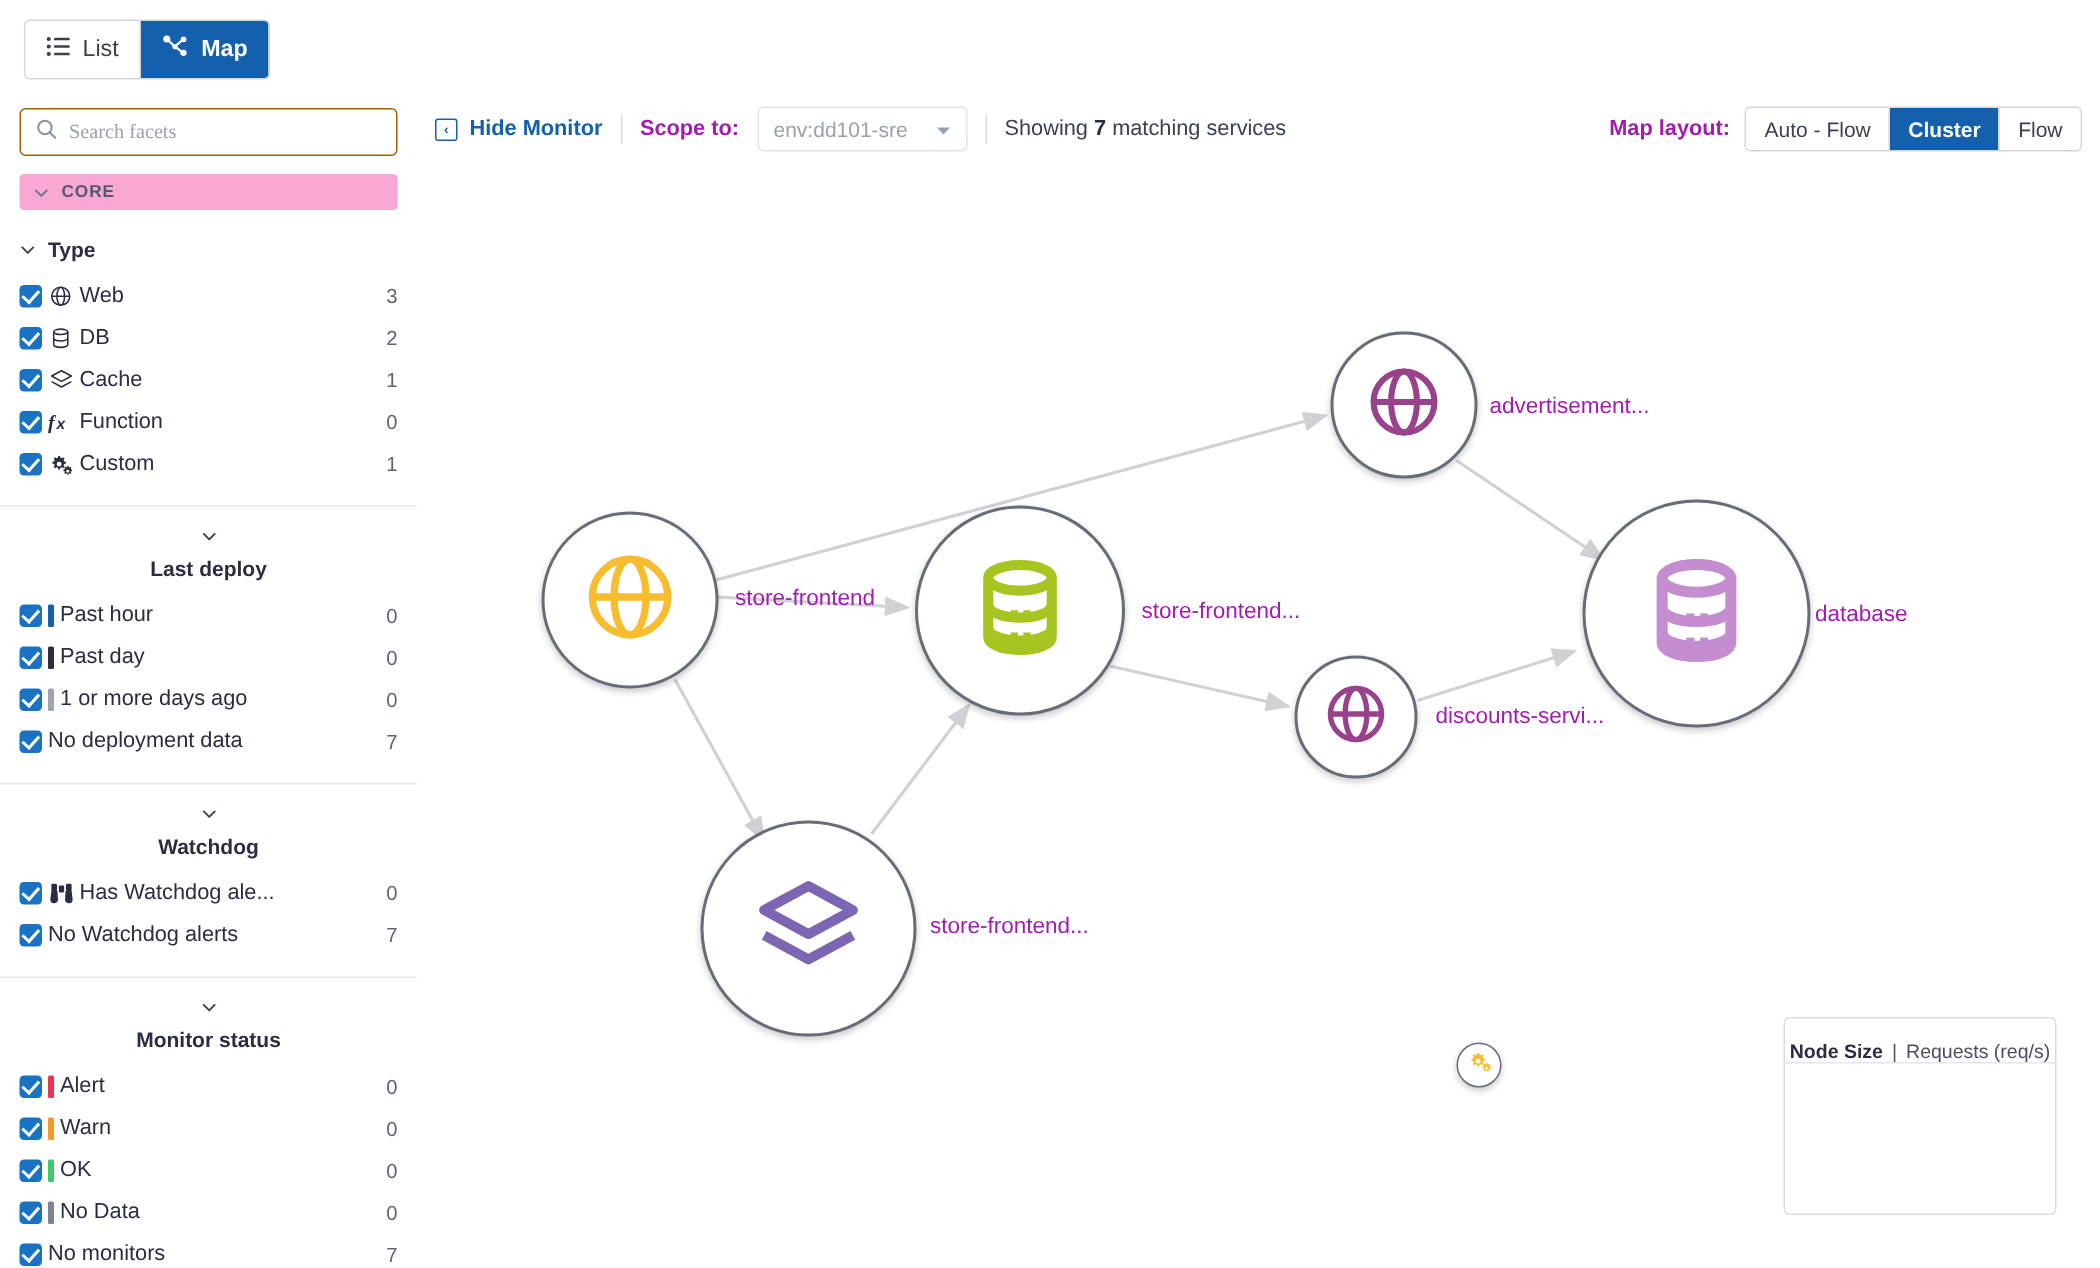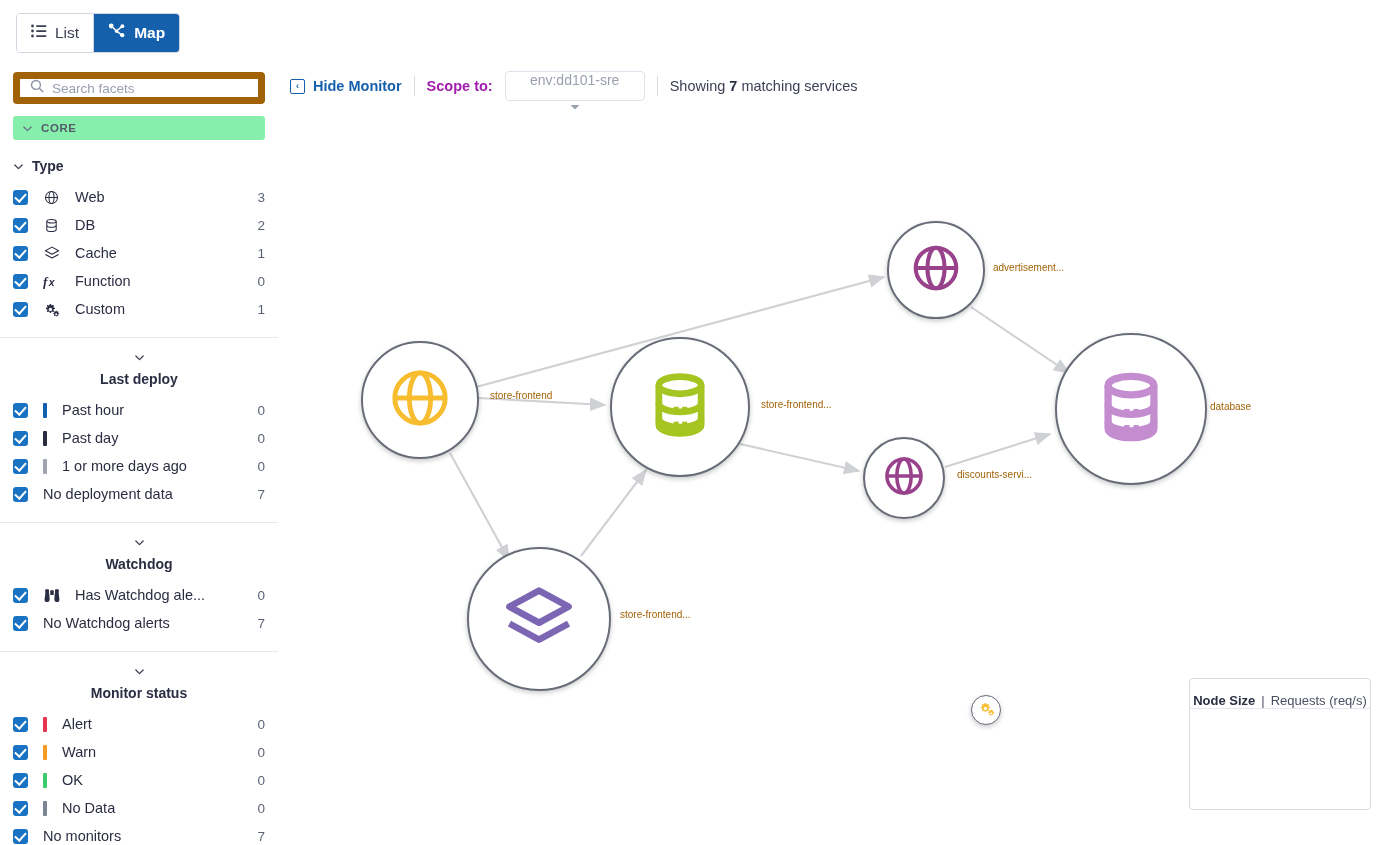--- a/index.html
+++ b/index.html
@@ -27,37 +27,37 @@
   .viewtoggle .vt.active { background: #1560ad; color: #fff; font-weight: 700; }
   .searchwrap {
     flex: 1; height: 40px; border: 1px solid #d7dae3; border-radius: 4px;
     display: flex; align-items: center; gap: 10px; padding: 0 13px; background: #fff;
   }
   .searchwrap .ph { color: #9aa0b0; font-size: 15.5px; }
 
   
   .sidebar { position: absolute; left: 0; top: 66px; width: 278px; height: 779px; background: #fff; }
   .facetsearch {
-    margin: 6px 13px 0 13px; height: 32px; border: 7px solid #a16207; border-radius: 4px;
-    display: flex; align-items: center; gap: 8px; padding: 0 10px;
+    margin: 6px 13px 0 13px; height: 32px; border: 1px solid #a16207; border-radius: 4px;
+    display: flex; align-items: center; gap: 8px; padding: 0 10px; font-family: Liberation Serif, serif;
   }
   .facetsearch .ph { color: #9aa0b0; font-size: 13.5px; }
   .core-head {
-    margin: 12px 13px 0 13px; height: 24px; background: #86efac; border-radius: 3px;
+    margin: 12px 13px 0 13px; height: 24px; background: #f9a8d4; border-radius: 3px;
     display: flex; align-items: center; gap: 8px; padding: 0 9px;
     font-size: 11.5px; letter-spacing: .6px; color: #555a6b; font-weight: 600;
   }
   .group { padding: 0 13px; }
   .group.sep { border-top: 1px solid #e6e8ee; margin-top: 14px; padding-top: 14px; }
   .group-title {
     display: flex; align-items: center; gap: 8px; font-size: 14px; font-weight: 700;
     color: #2b2d42; margin: 18px 0 9px 0;
   }
   .group.sep .group-title { margin-top: 0; flex-direction: column; }
-  .frow { display: flex; align-items: center; height: 28px; gap: 15px; font-size: 14.5px; color: #2b2d42; }
+  .frow { display: flex; align-items: center; height: 28px; gap: 4px; font-size: 14.5px; color: #2b2d42; }
   .frow .cnt { margin-left: auto; color: #5d6377; font-size: 13.5px; }
   .cb {
     width: 15px; height: 15px; border-radius: 3px; background: #1a73c2;
     position: relative; flex: none; cursor: pointer;
   }
   .cb::after {
     content: ""; position: absolute; left: 4px; top: 1px; width: 5px; height: 9px;
     border: solid #fff; border-width: 0 2px 2px 0; transform: rotate(42deg);
   }
   .bar { width: 4px; height: 15px; border-radius: 1px; flex: none; }
@@ -75,42 +75,42 @@
   .hidectl { display: flex; align-items: center; gap: 8px; color: #1560ad; font-weight: 600; cursor: pointer; }
   .sqicon {
     width: 15px; height: 15px; border: 1.6px solid #1560ad; border-radius: 2px;
     display: flex; align-items: center; justify-content: center; color: #1560ad; font-size: 9px;
   }
   .vdiv { width: 1px; height: 20px; background: #dadde5; }
   .lbl-bold { font-weight: 700; color: #a21caf; }
   .scopebox {
     height: 30px; min-width: 140px; border: 1px solid #dfe2ea; border-radius: 4px;
     display: flex; align-items: center; justify-content: space-between; gap: 10px;
-    padding: 0 10px; color: #9aa0b0; font-size: 14px; background: #fff; cursor: pointer; flex-direction: column;
+    padding: 0 10px; color: #9aa0b0; font-size: 14px; background: #fff; cursor: pointer;
   }
   .showing { color: #3b3f52; }
   .showing b { color: #2b2d42; }
   .layoutwrap { margin-left: auto; display: flex; align-items: center; gap: 10px; }
   .segs { display: flex; border: 1px solid #d3d6e0; border-radius: 4px; overflow: hidden; height: 30px; }
   .segs .sg {
     padding: 0 12px; height: 100%; display: flex; align-items: center; font-size: 14px;
     background: #fff; color: #3b3f52; border-right: 1px solid #d3d6e0; cursor: pointer;
   }
   .segs .sg:last-child { border-right: none; }
   .segs .sg.active { background: #1560ad; color: #fff; font-weight: 700; }
 
   
   .canvas { position: absolute; left: 278px; top: 110px; width: 1122px; height: 735px; }
   .edges { position: absolute; left: 0; top: 0; width: 1122px; height: 735px; }
 
   .node { position: absolute; border-radius: 50%; background: #fff;
           border: 2px solid #676c78; box-shadow: 0 2px 5px rgba(0,0,0,.22);
           display: flex; align-items: center; justify-content: center; cursor: pointer; }
   .node.small { border-width: 1.6px; }
-  .nodelabel { position: absolute; font-size: 10px; color: #a16207; white-space: nowrap; }
+  .nodelabel { position: absolute; font-size: 15px; color: #a21caf; white-space: nowrap; }
 
   
   .legend {
     position: absolute; left: 1189px; top: 678px; width: 182px; height: 132px;
     border: 1px solid #d7dae3; border-radius: 4px; background: #fff;
   }
   .legend-head {
     height: 30px; border-bottom: 1px solid #e3e6ec; display: flex; align-items: flex-end;
     justify-content: center; gap: 6px; font-size: 13px; color: #4a4f61;
   }
@@ -389,20 +389,28 @@
           </svg>
       </span>
     </div>
     <div class="vdiv"></div>
     <span class="showing">
       <span>Showing</span>
       <b>7</b>
       <span>matching services</span>
     </span>
 
+    <div class="layoutwrap">
+      <span class="lbl-bold">Map layout:</span>
+      <div class="segs">
+        <div class="sg">Auto - Flow</div>
+        <div class="sg active">Cluster</div>
+        <div class="sg">Flow</div>
+      </div>
+    </div>
   </div>
 
   <div class="canvas">
 
     <svg class="edges" viewBox="0 0 1122 735">
       <defs>
         <marker id="ar" markerWidth="9" markerHeight="9" refX="7.2" refY="3.2" orient="auto">
           <path d="M0 0 L8 3.2 L0 6.4 z" fill="#cfd1d4"></path>
         </marker>
       </defs>

